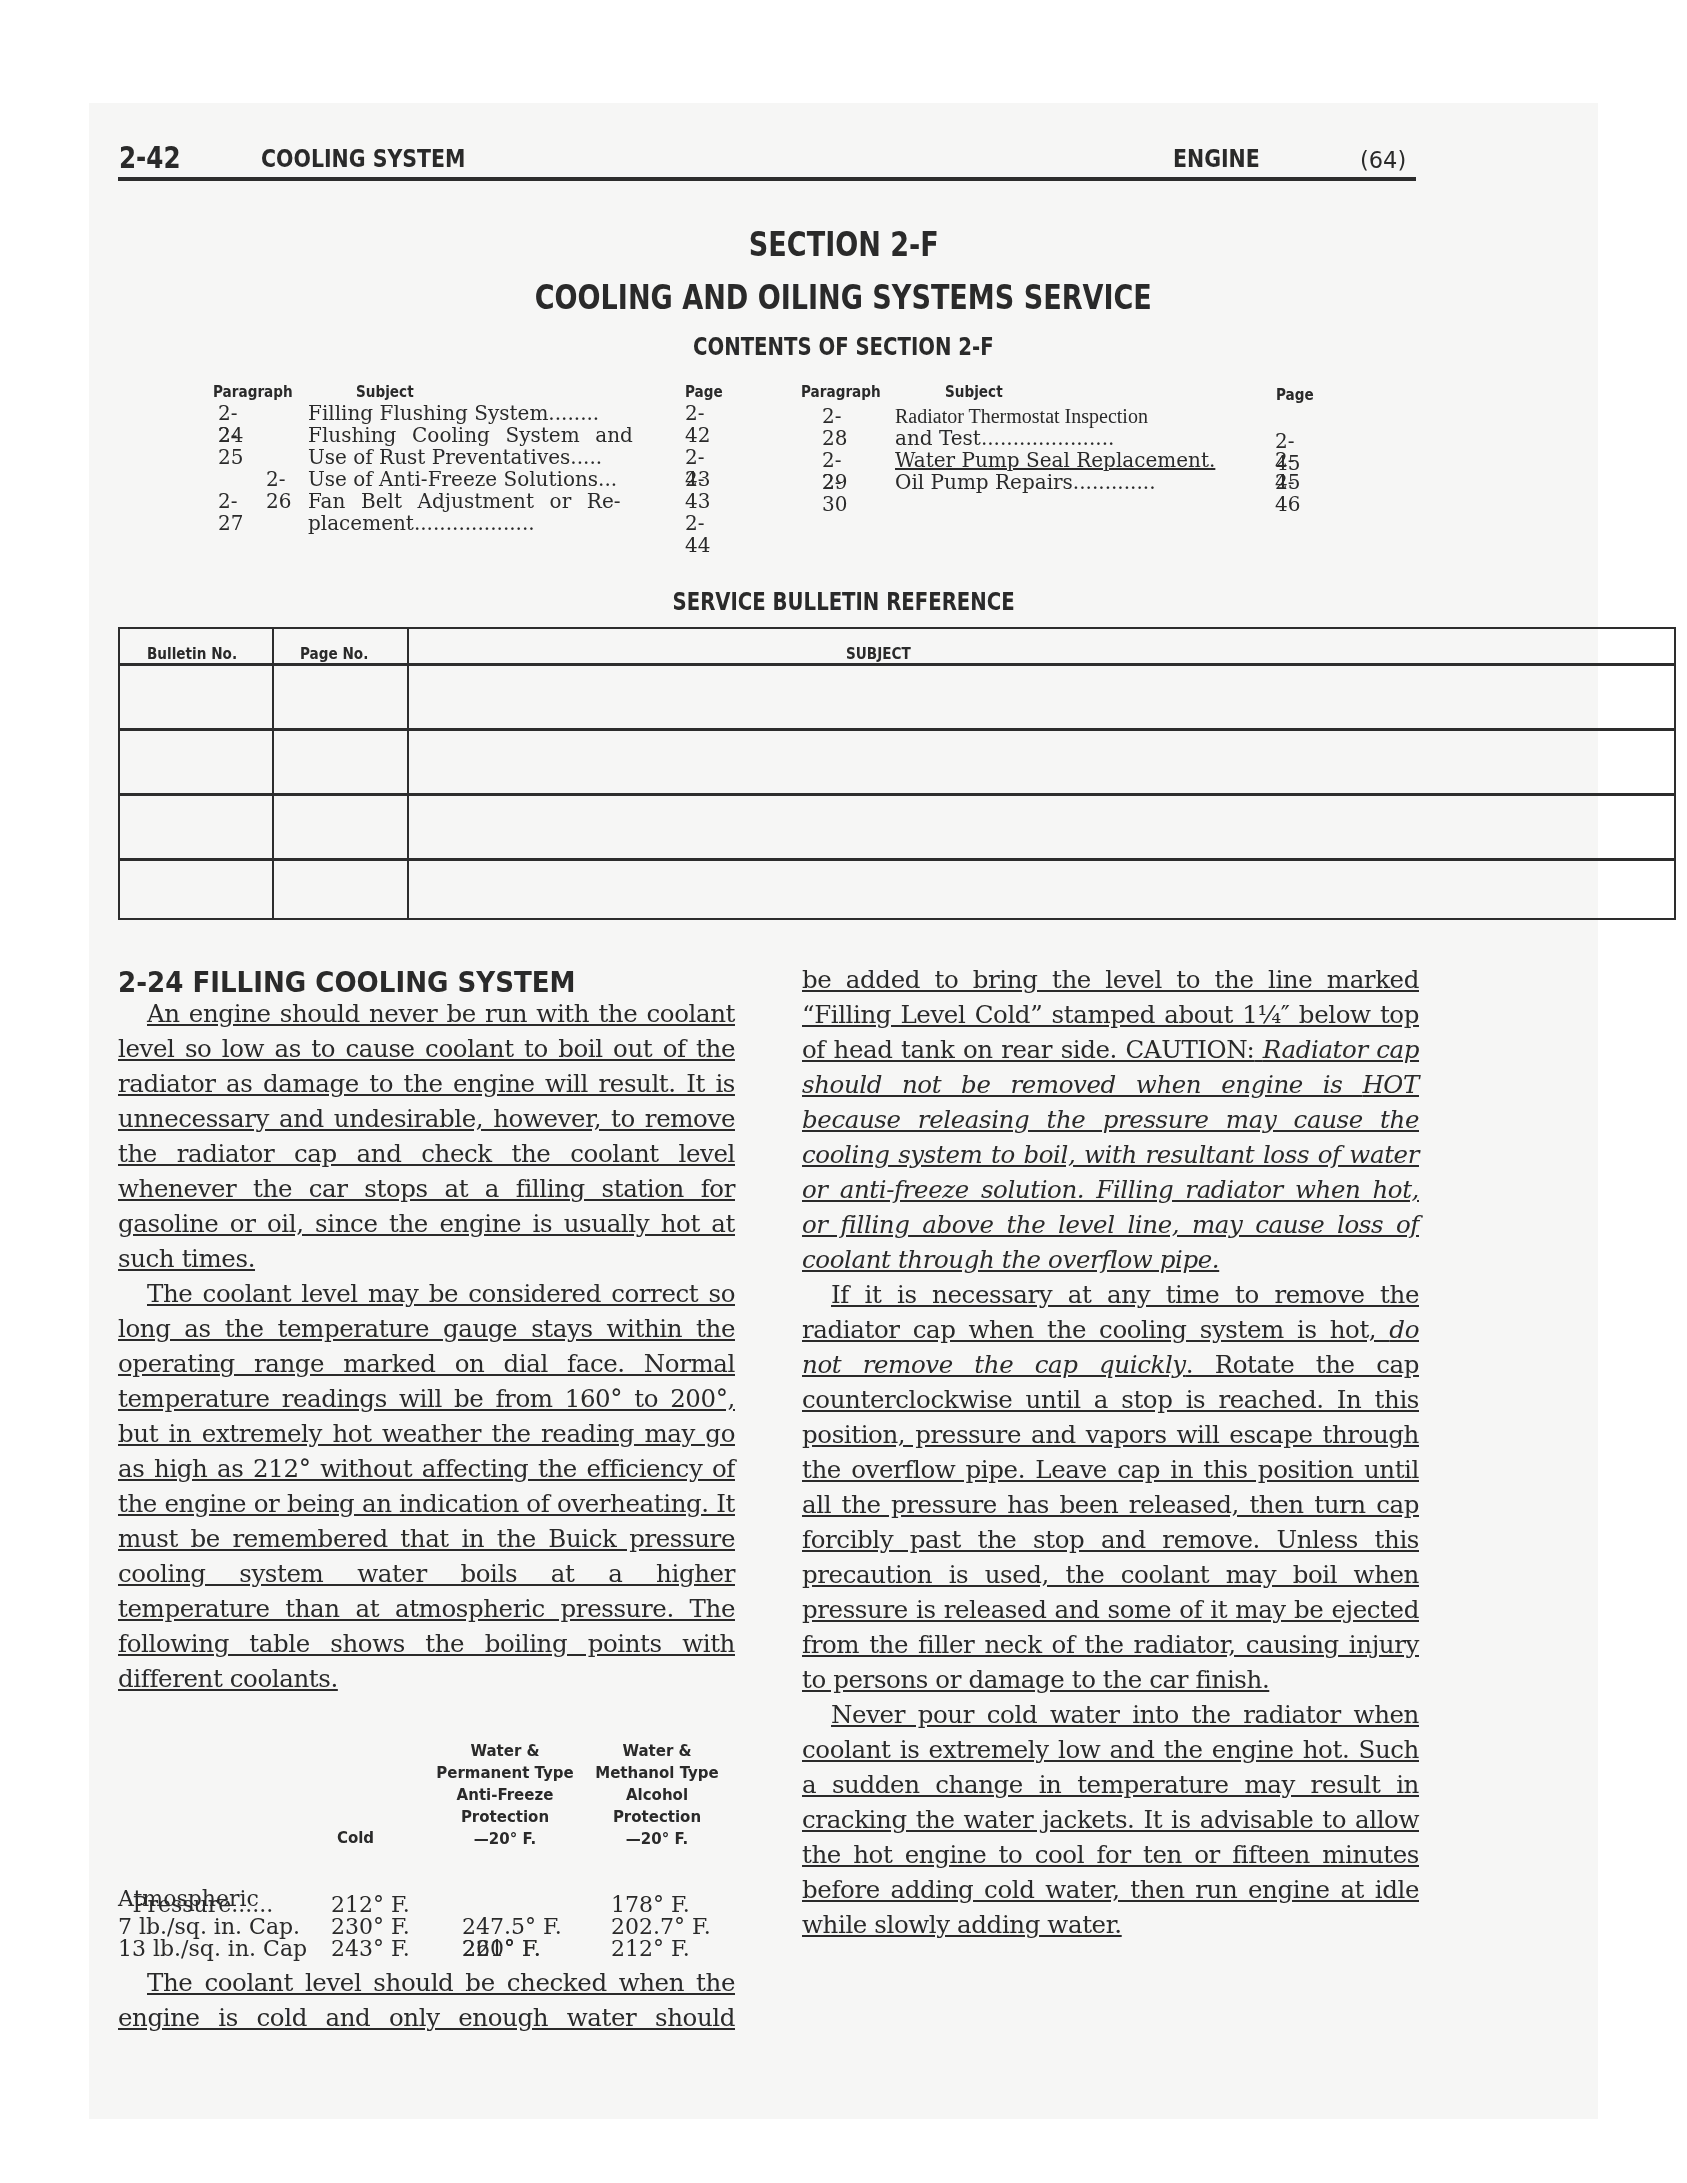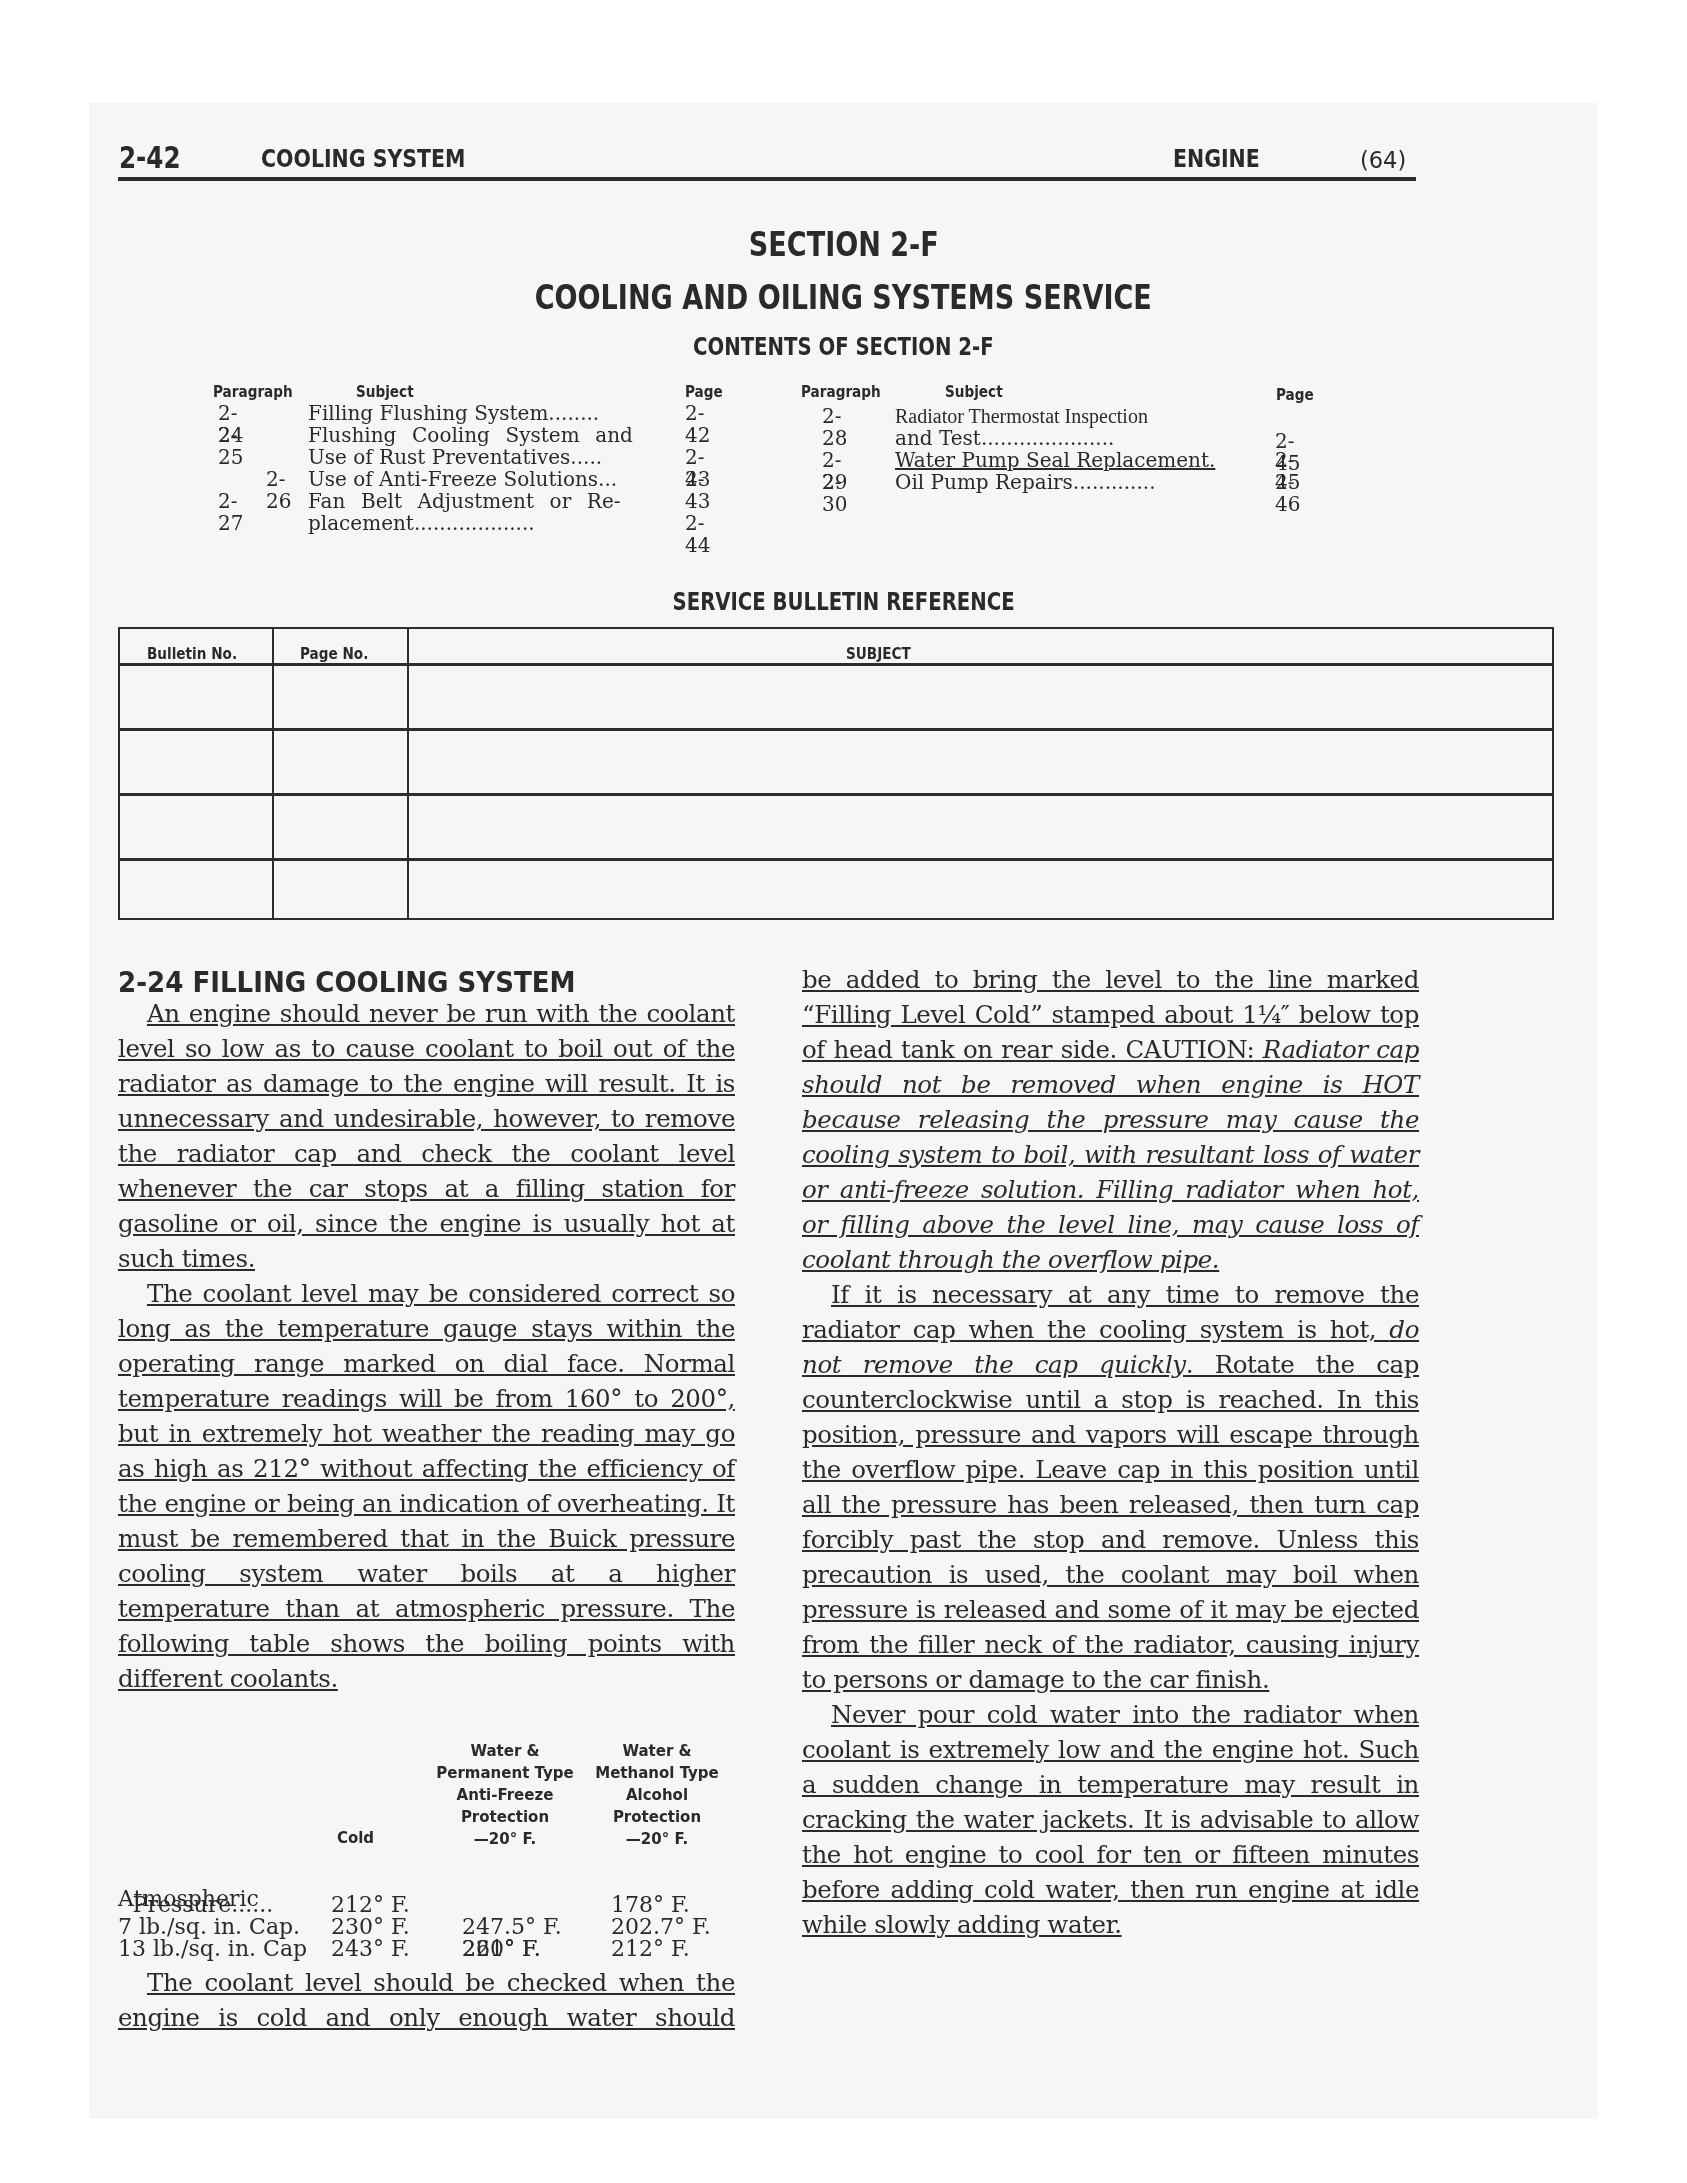--- a/index.html
+++ b/index.html
@@ -23,21 +23,21 @@
   .t-bulletin { top:576px; font-size:24px;margin-top:12px; }
 
   
   .toc { position:absolute; font-family:"DejaVu Serif", serif; font-size:20px; line-height:22px; }
   .toc-h { position:absolute; font-family:"DejaVu Sans", sans-serif; font-weight:bold; font-size:16px; transform:scaleX(0.85); transform-origin:left top; }
   .toc-num { position:absolute; }
   .toc-subj { position:absolute; }
   .toc-pg { position:absolute; }
 
   
-  .btable { position:absolute; left:118px; top:627px; width:1436px; height:293px; border:2.6px solid #2d2d2d; box-sizing:border-box; }
+  .btable { position:absolute; left:118px; top:627px; width:1558px; height:293px; border:2.6px solid #2d2d2d; box-sizing:border-box; }
   .bcell-h { position:absolute; font-family:"DejaVu Sans", sans-serif; font-weight:bold; font-size:16px; top:14.6px; transform:scaleX(0.85); transform-origin:left top; }
   .bhline { position:absolute; left:0; right:0; height:2.6px; background:#2d2d2d; }
   .bvline { position:absolute; top:0; bottom:0; width:2px; background:#2d2d2d; }
   .brow { position:absolute; left:0; right:0; }
 
   
   .col { position:absolute; font-family:"DejaVu Serif", serif; font-size:24.5px; line-height:35px; text-align:justify; letter-spacing:-0.4px; }
   .col p { margin:0; text-indent:29px;text-decoration:underline; }
   .col p.noind { text-indent:0; }
   .col-left { left:118px; top:996px; width:617px; }

